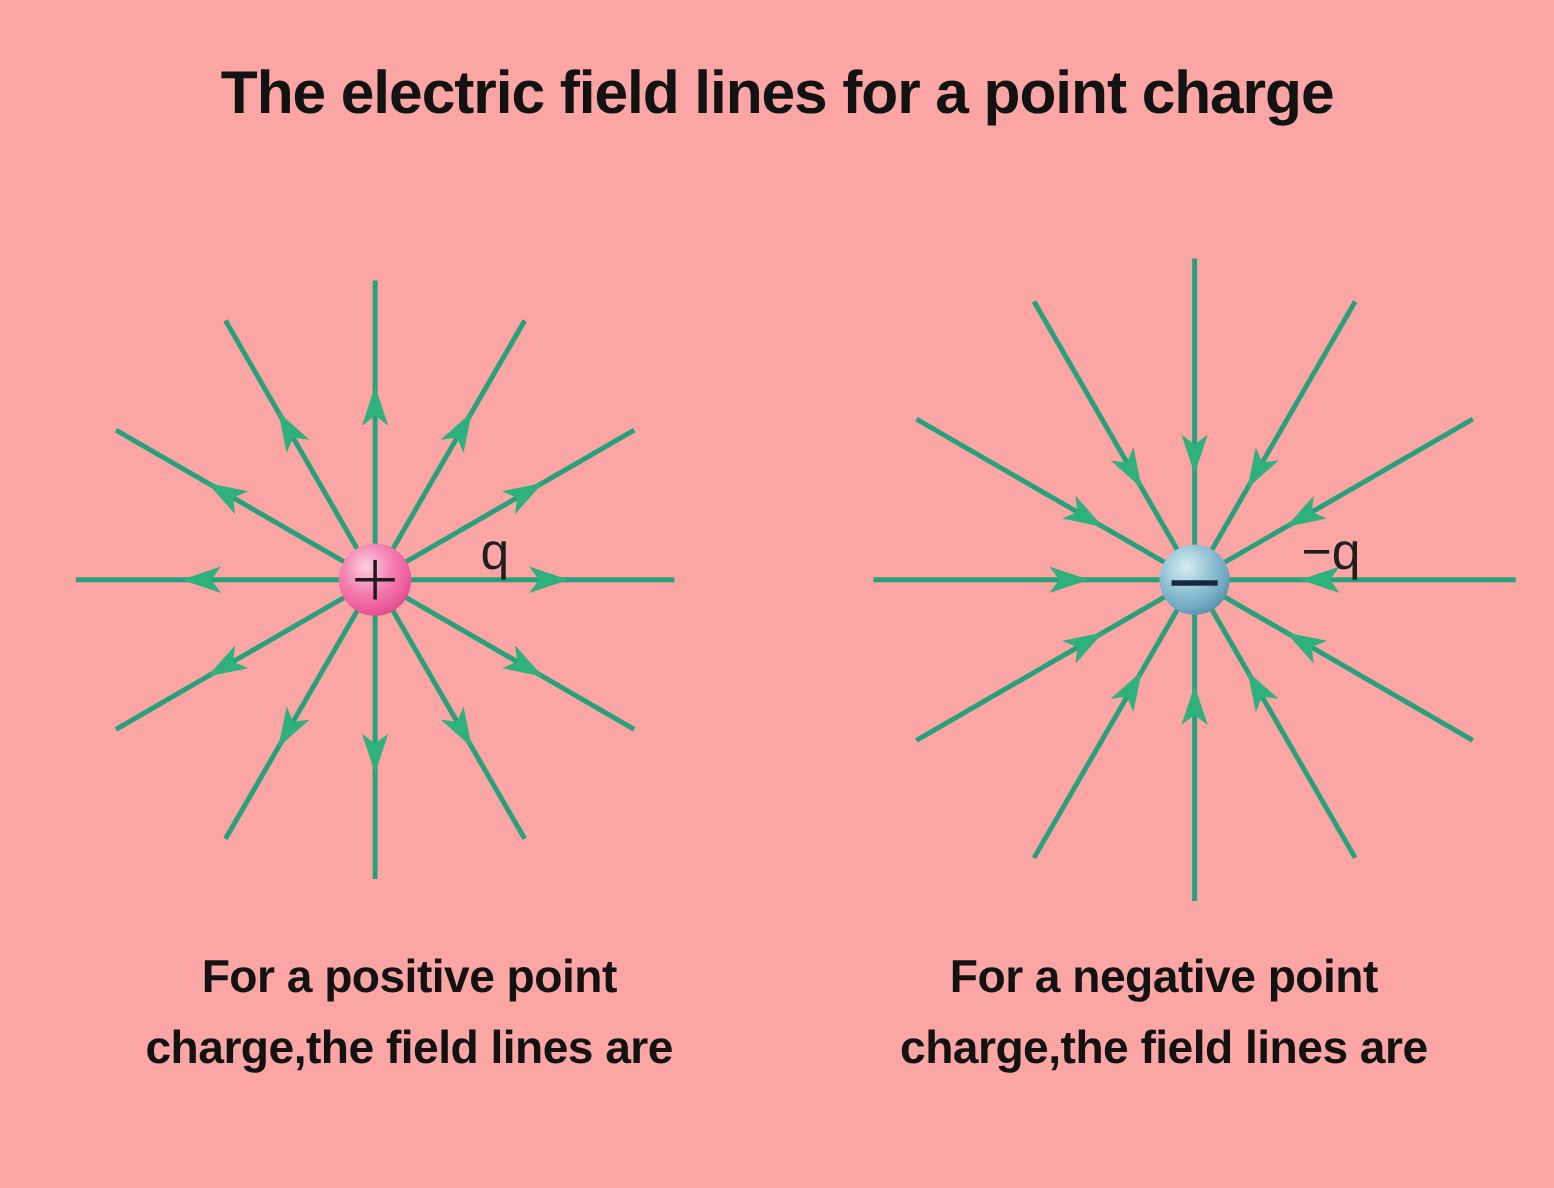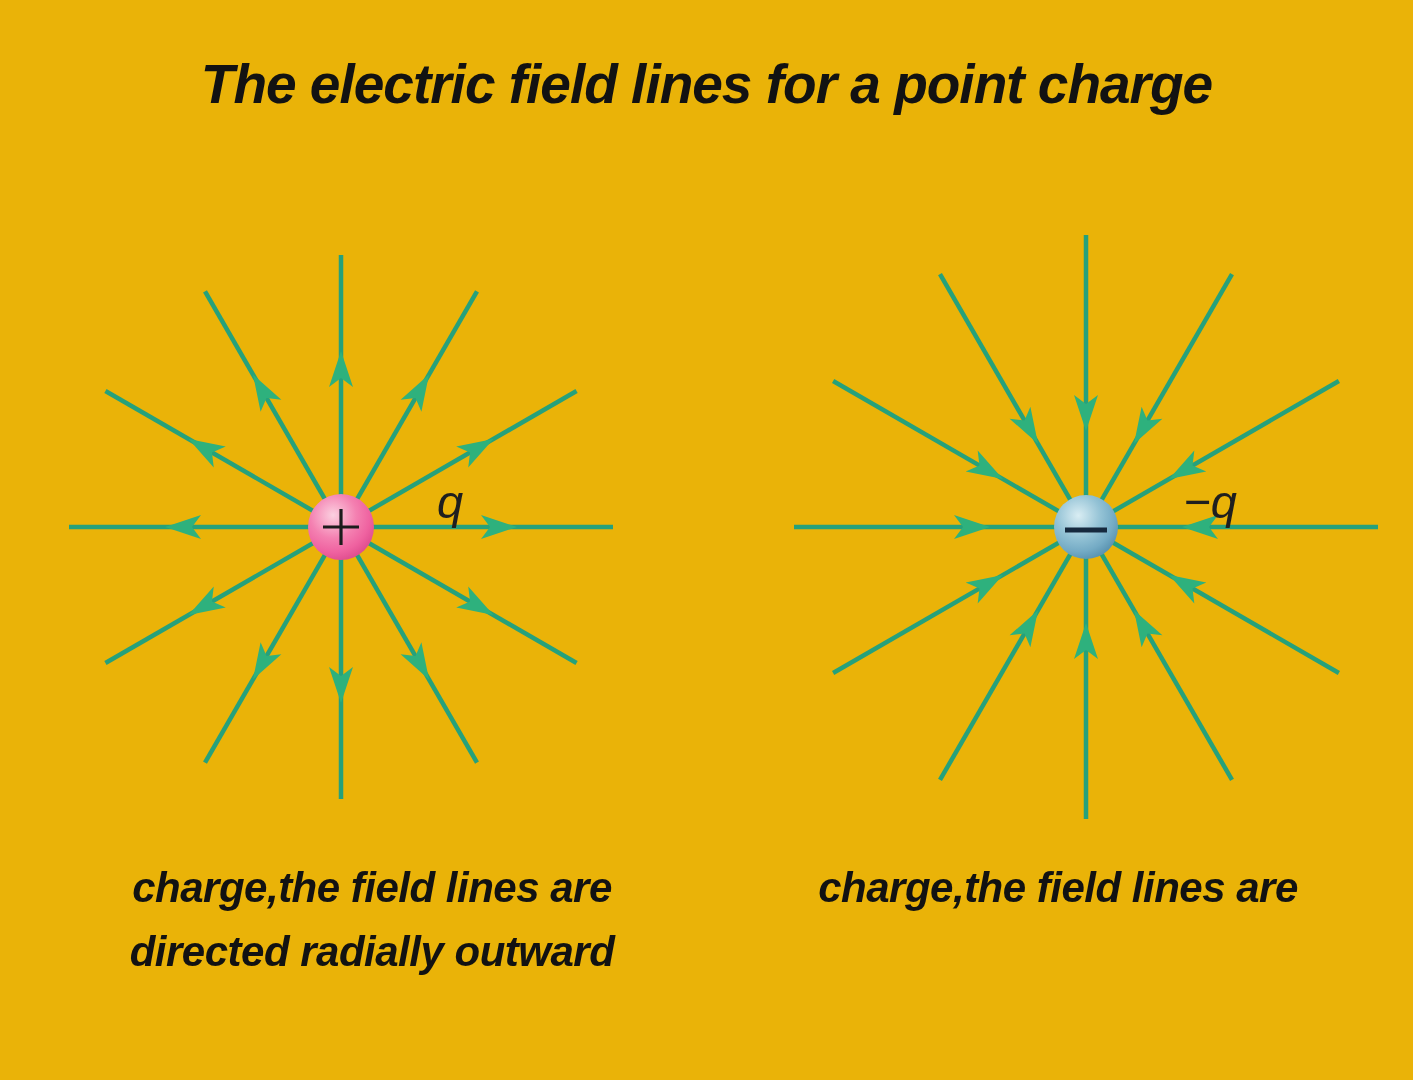--- a/index.html
+++ b/index.html
@@ -1,23 +1,22 @@
 <!DOCTYPE html>
 <html><head>
 <meta charset="utf-8">
 <style>
   html, body { margin: 0; padding: 0; background: #ffffff; }
   .canvas {
     position: relative;
     width: 1413px;
     height: 1080px;
-    background: #eab308;
+    background: #fca5a5;
     font-family: "Liberation Sans", sans-serif;
     overflow: hidden;
-    font-style: italic;
   }
   .title {
     position: absolute;
     top: 52px;
     left: 0;
     width: 100%;
     text-align: center;
     font-size: 55px;
     font-weight: 700;
     letter-spacing: -1px;
@@ -119,21 +118,22 @@
       <line x1="325" y1="325" x2="471" y2="72.12058209494393" stroke="#26a17b" stroke-width="4.5"></line>
       <polygon points="421,325 457,313 448,325 457,337" fill="#2eb17d" transform="rotate(300 325 325)"></polygon>
       <line x1="325" y1="325" x2="577.879417905056" y2="178.99999999999986" stroke="#26a17b" stroke-width="4.5"></line>
       <polygon points="421,325 457,313 448,325 457,337" fill="#2eb17d" transform="rotate(330 325 325)"></polygon>
       <circle cx="325" cy="325" r="32" fill="url(#grad-negative)"></circle>
       <line x1="304" y1="328" x2="346" y2="328" stroke="#16293e" stroke-width="5"></line>
       <text x="449" y="299" text-anchor="middle" dominant-baseline="central" font-size="47" fill="#1f1f1f">−q</text>
     </svg>
 
   <div class="caption left">
+    <div>For a positive point</div>
     <div>charge,the field lines are</div>
-    <div>directed radially outward</div>
   </div>
 
   <div class="caption right">
+    <div>For a negative point</div>
     <div>charge,the field lines are</div>
   </div>
 
 </div>
 
 </body></html>

